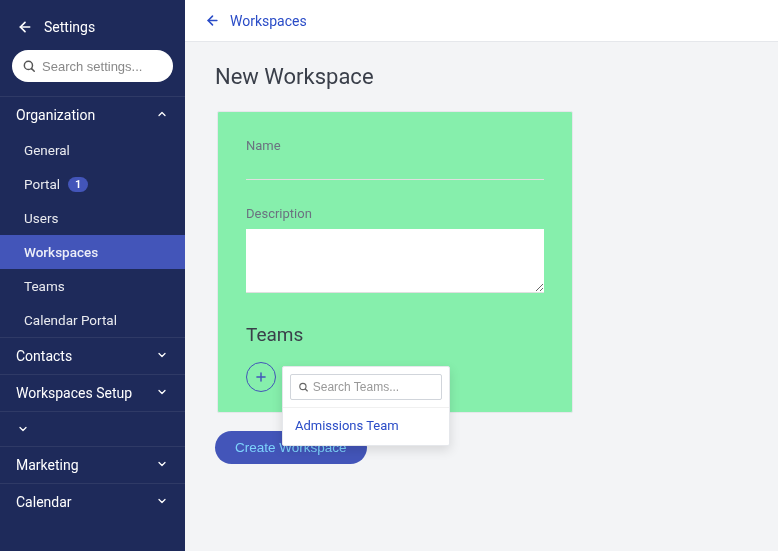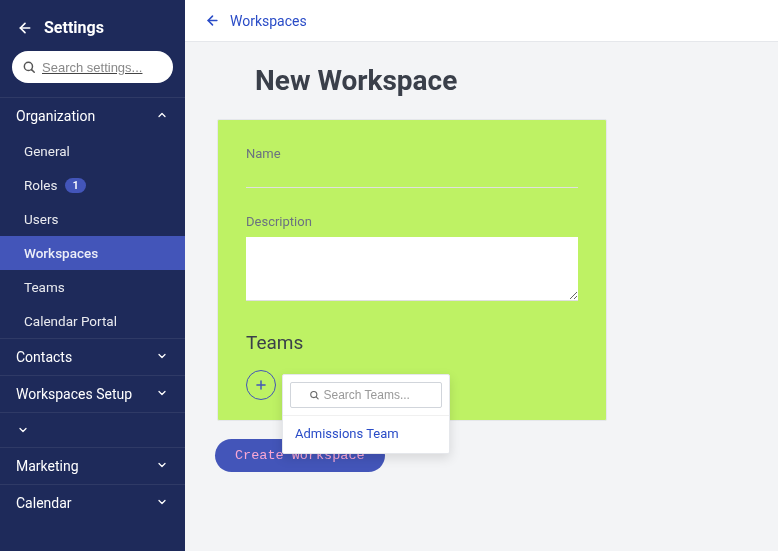--- a/index.html
+++ b/index.html
@@ -3,62 +3,62 @@
   <meta charset="utf-8">
   <style>
     * { box-sizing: border-box; margin: 0; padding: 0; }
     body { font-family: -apple-system, BlinkMacSystemFont, "Segoe UI", Roboto, Helvetica, Arial, sans-serif; background: #fff; }
     .app { width: 778px; height: 551px; display: flex; box-shadow: 0 2px 12px rgba(0,0,0,0.35); position: relative; overflow: hidden; }
     
     
     .sidebar { width: 185px; background: #1e2a5a; color: #fff; display: flex; flex-direction: column; flex-shrink: 0; }
     .sidebar-header { display: flex; align-items: center; gap: 10px; padding: 18px 16px 14px 16px; }
     .sidebar-header .back-icon { width: 18px; height: 18px; display:flex; align-items:center; justify-content:center; cursor:pointer;}
-    .sidebar-header .title { font-size: 16px; font-weight: 700; }
+    .sidebar-header .title { font-size: 14px; font-weight: 400; }
     .search-box { margin: 0 12px 14px 12px; background: #fff; border-radius: 18px; height: 32px; display: flex; align-items: center; padding: 0 10px; }
     .search-box svg { flex-shrink:0; }
-    .search-box input { border: none; outline: none; font-size: 13px; color: #444; background: transparent; margin-left: 6px; width: 100%; text-decoration: underline; }
+    .search-box input { border: none; outline: none; font-size: 13px; color: #444; background: transparent; margin-left: 6px; width: 100%; }
     .search-box input::placeholder { color: #888; }
     
     .nav-section { }
     .nav-group-header { display: flex; align-items: flex-start; justify-content: space-between; padding: 10px 16px; font-size: 14px; cursor: pointer; border-top: 1px solid rgba(255,255,255,0.08); }
     .nav-group-header:first-of-type { border-top: 1px solid rgba(255,255,255,0.08); }
     .nav-group-header .chev { width:14px; height:14px; display:flex; align-items:center; justify-content:center;}
     .nav-items { }
     .nav-item { padding: 9px 10px 9px 24px; font-size: 13.5px; color: rgba(255,255,255,0.9); cursor: pointer; display:flex; align-items:center; gap:8px;}
     .nav-item.active { background: #4355b9; font-weight:500;}
     .badge { background: #4355b9; color:#fff; border-radius: 10px; font-size: 11px; padding: 1px 7px; font-weight:600; }
     
     
     .main { flex: 1; background: #f3f4f6; display: flex; flex-direction: column; position: relative; }
     .topbar { background: #fff; height: 42px; display: flex; align-items: center; padding: 0 20px; border-bottom: 1px solid #e5e7eb; }
     .breadcrumb { display: flex; align-items: center; gap: 10px; color: #2a4cc7; font-size: 14px; cursor:pointer; }
     .breadcrumb svg { }
     
     .content { flex:1; padding: 22px 30px; overflow:auto; }
-    .page-title { font-size: 28px; font-weight: 700; color: #3a3f4a; margin-bottom: 22px; margin-left: 40px; }
-    
-    .card { background: #bef264; border:1px solid #e5e7eb; border-radius: 2px; padding: 26px 28px 20px 28px; width: 390px; margin-left: 2px; }
+    .page-title { font-size: 22px; font-weight: 400; color: #3a3f4a; margin-bottom: 22px; }
+    
+    .card { background: #86efac; border:1px solid #e5e7eb; border-radius: 2px; padding: 26px 28px 20px 28px; width: 356px; margin-left: 2px; }
     .field { margin-bottom: 26px; }
     .field-label { font-size: 13px; color: #6b7280; margin-bottom: 8px; }
     .field .underline { height: 1px; background: #e0e0e0; margin-top: 26px; width: 100%; }
     .field textarea { width:100%; height: 64px; border: none; border-bottom: 1px solid #e0e0e0; resize: both; outline:none; font-family: inherit; font-size:13px; color:#333; padding:4px 0;}
     .teams-label { font-size: 19px; color: #3a3f4a; margin-bottom: 16px; font-weight:400;}
     .add-btn { width: 30px; height: 30px; border: 1.5px solid #4355b9; border-radius: 50%; display:flex; align-items:center; justify-content:center; cursor:pointer; color:#4355b9; }
     
     .teams-section { position: relative; }
     .popover { position: absolute; top: 4px; left: 36px; width: 168px; background: #fff; border: 1px solid #e5e7eb; box-shadow: 0 4px 12px rgba(0,0,0,0.12); border-radius: 2px; z-index: 10; }
     .popover-search { padding: 7px; }
-    .popover-search-inner { border:1px solid #d1d5db; border-radius: 2px; height: 26px; display:flex; align-items:center; padding: 0 18px; }
+    .popover-search-inner { border:1px solid #d1d5db; border-radius: 2px; height: 26px; display:flex; align-items:center; padding: 0 7px; }
     .popover-search-inner input { border:none; outline:none; font-size:12px; margin-left:4px; width:100%; color:#444;}
     .popover-search-inner input::placeholder { color:#999; }
     .popover-item { padding: 10px 4px 12px 12px; font-size: 13px; color: #2a4cc7; cursor:pointer; border-top: 1px solid #f0f0f0;}
     
     .cta { margin-top: 18px; }
-    .cta button { background: #4355b9; color:#f9a8d4; border:none; border-radius: 18px; padding: 9px 20px; font-size: 13.5px; font-weight:500; cursor:pointer;font-family:Liberation Mono, monospace; }
+    .cta button { background: #4355b9; color:#7dd3fc; border:none; border-radius: 18px; padding: 9px 20px; font-size: 13.5px; font-weight:500; cursor:pointer; }
   </style>
 </head>
 <body>
 
 <div class="app">
 
   <aside class="sidebar">
     <div class="sidebar-header">
       <span class="back-icon">
         <svg width="16" height="16" viewBox="0 0 24 24" fill="none" stroke="#fff" stroke-width="2.5" stroke-linecap="round" stroke-linejoin="round">
@@ -83,21 +83,21 @@
           <svg width="12" height="12" viewBox="0 0 24 24" fill="none" stroke="#fff" stroke-width="2.5" stroke-linecap="round" stroke-linejoin="round">
               <polyline points="18 15 12 9 6 15"></polyline>
             </svg>
         </span>
       </div>
       <div class="nav-items">
         <div class="nav-item">
             <span>General</span>
           </div>
         <div class="nav-item">
-          <span>Roles</span>
+          <span>Portal</span>
           <span class="badge">1</span>
         </div>
         <div class="nav-item">
             <span>Users</span>
           </div>
         <div class="nav-item active">
             <span>Workspaces</span>
           </div>
         <div class="nav-item">
             <span>Teams</span>

